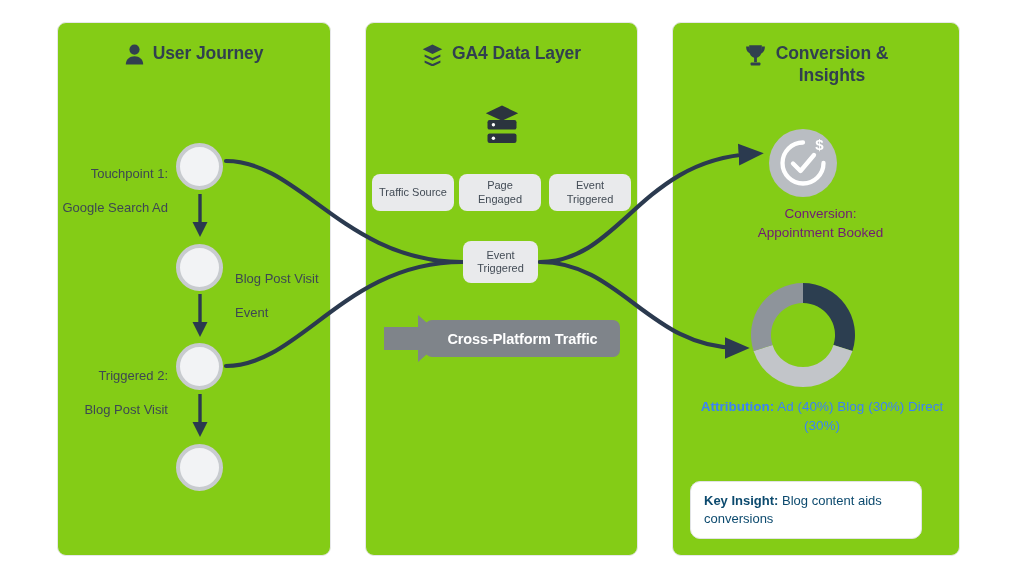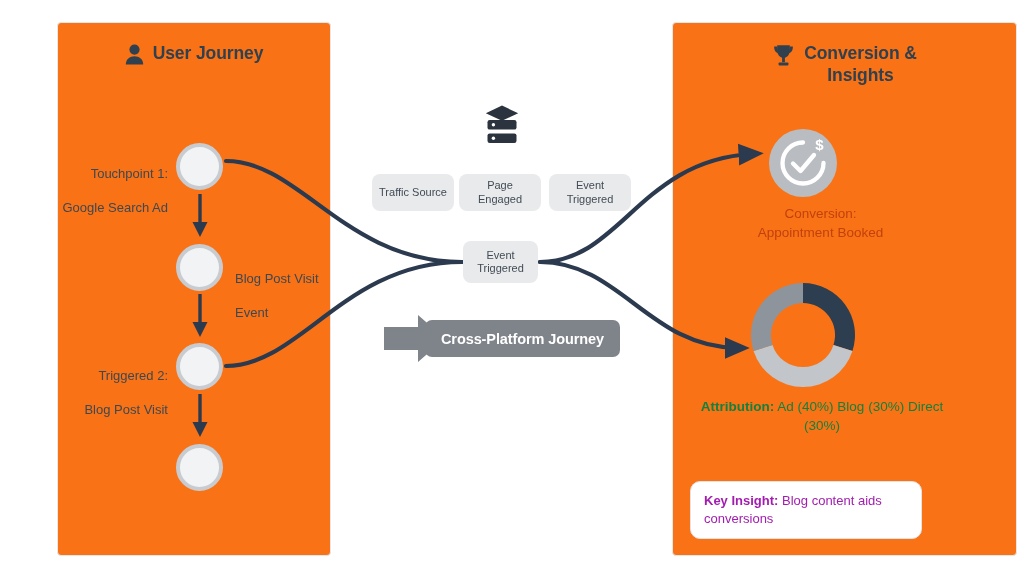--- a/index.html
+++ b/index.html
@@ -16,28 +16,28 @@
     color: #3d4852;
     -webkit-font-smoothing: antialiased;
   }
   .stage {
     position: absolute;
     inset: 0;
   }
   
   .panel {
     position: absolute;
-    background: #f97316;
+    background: #84cc16;
     border: 1.5px solid #e6e7e9;
-    border-radius: 4px;
+    border-radius: 9px;
     box-sizing: border-box;
   }
   #panel-user    { left: 57px;  top: 22px; width: 274px; height: 534px; }
   #panel-ga4     { left: 365px; top: 22px; width: 273px; height: 534px; }
-  #panel-conv    { left: 672px; top: 22px; width: 345px; height: 534px; }
+  #panel-conv    { left: 672px; top: 22px; width: 288px; height: 534px; }
 
   .panel-head {
     position: absolute;
     top: 20px;
     left: 0;
     right: 0;
     display: flex;
     align-items: flex-start;
     justify-content: center;
     gap: 9px;
@@ -141,55 +141,55 @@
     height: 68px;
   }
   .conv-caption {
     position: absolute;
     left: 672px;
     top: 205px;
     width: 297px;
     text-align: center;
     font-size: 13.5px;
     line-height: 1.38;
-    color: #c2410c;
+    color: #701a75;
     white-space: pre-line;
   }
   .donut-wrap {
     position: absolute;
     left: 749px;
     top: 281px;
     width: 108px;
     height: 108px;
   }
   .attribution {
     position: absolute;
     left: 682px;
     top: 398px;
     width: 280px;
     text-align: center;
     font-size: 13.5px;
     line-height: 1.4;
-    color: #15803d;
+    color: #3b82f6;
   }
   .attribution .b { font-weight: bold; }
   .insight-box {
     position: absolute;
     left: 690px;
     top: 481px;
     width: 232px;
     min-height: 54px;
     border: 1.5px solid #e1e3e5;
     border-radius: 10px;
     background: #ffffff;
     box-sizing: border-box;
     padding: 10px 13px;
     font-size: 13px;
     line-height: 1.38;
-    color: #a21caf;
+    color: #0c4a6e;
   }
   .insight-box .b { font-weight: bold; }
 
   
   #connectors {
     position: absolute;
     left: 0; top: 0;
     width: 1024px; height: 576px;
     pointer-events: none;
     z-index: 3;
@@ -245,20 +245,32 @@
       <polygon points="11,43 3.5,28 18.5,28" fill="#2b3a4f"></polygon>
     </svg>
   </div>
   <div class="vert-arrow" style="left:189px; top:394px;">
     <svg width="22" height="44" viewBox="0 0 22 44">
       <line x1="11" y1="0" x2="11" y2="30" stroke="#2b3a4f" stroke-width="3.4"></line>
       <polygon points="11,43 3.5,28 18.5,28" fill="#2b3a4f"></polygon>
     </svg>
   </div>
 
+  <div class="panel" id="panel-ga4">
+    <div class="panel-head">
+      <span class="head-icon">
+        <svg width="21" height="22" viewBox="0 0 21 22">
+          <polygon points="10.5,0.5 20.3,5.2 10.5,9.9 0.7,5.2" fill="#31404f"></polygon>
+          <polygon points="10.5,9.0 18.4,12.8 10.5,16.5 2.6,12.8 2.6,10.4 10.5,14.1 18.4,10.4 18.4,12.8" fill="#31404f"></polygon>
+          <polygon points="10.5,15.0 18.4,18.8 10.5,22.5 2.6,18.8 2.6,16.4 10.5,20.1 18.4,16.4 18.4,18.8" fill="#31404f"></polygon>
+        </svg>
+      </span>
+      <span class="panel-title">GA4 Data Layer</span>
+    </div>
+  </div>
 
   <div class="stack-icon" style="left:485px; top:105px;">
     <svg width="34" height="43" viewBox="0 0 34 43">
       <polygon points="17,0.6 33.2,8.2 17,15.8 0.8,8.2" fill="#2b343e"></polygon>
       <g fill="#2b343e">
         <rect x="2.5" y="15.0" width="29" height="9.6" rx="2.2"></rect>
         <rect x="2.5" y="28.4" width="29" height="9.6" rx="2.2"></rect>
       </g>
       <circle cx="8.4" cy="19.8" r="1.7" fill="#ffffff"></circle>
       <circle cx="8.4" cy="33.2" r="1.7" fill="#ffffff"></circle>
@@ -271,21 +283,21 @@
 Triggered</div>
 
   <div class="chip" id="chip-event-center">Event
 Triggered</div>
 
   <div class="cross-arrow">
     <svg width="62" height="49" viewBox="0 0 62 49">
       <polygon points="0,13 34,13 34,1 61,24.5 34,48 34,36 0,36" fill="#7f848a"></polygon>
     </svg>
   </div>
-  <div class="cross-bar">Cross-Platform Journey</div>
+  <div class="cross-bar">Cross-Platform Traffic</div>
 
   <div class="panel" id="panel-conv">
     <div class="panel-head">
       <span class="head-icon">
         <svg width="23" height="23" viewBox="0 0 23 23">
           <path d="M5.2 1.2h12.6v5.1c0 4.4-2.6 7.6-6.3 7.6S5.2 10.7 5.2 6.3z" fill="#31404f"></path>
           <path d="M5.2 2.6H2.1c0 4.1 1.6 6.3 4.2 6.8z" fill="#31404f"></path>
           <path d="M17.8 2.6h3.1c0 4.1-1.6 6.3-4.2 6.8z" fill="#31404f"></path>
           <rect x="10.1" y="13" width="2.8" height="5.2" fill="#31404f"></rect>
           <rect x="6.6" y="18.4" width="9.8" height="3.2" rx="0.8" fill="#31404f"></rect>

